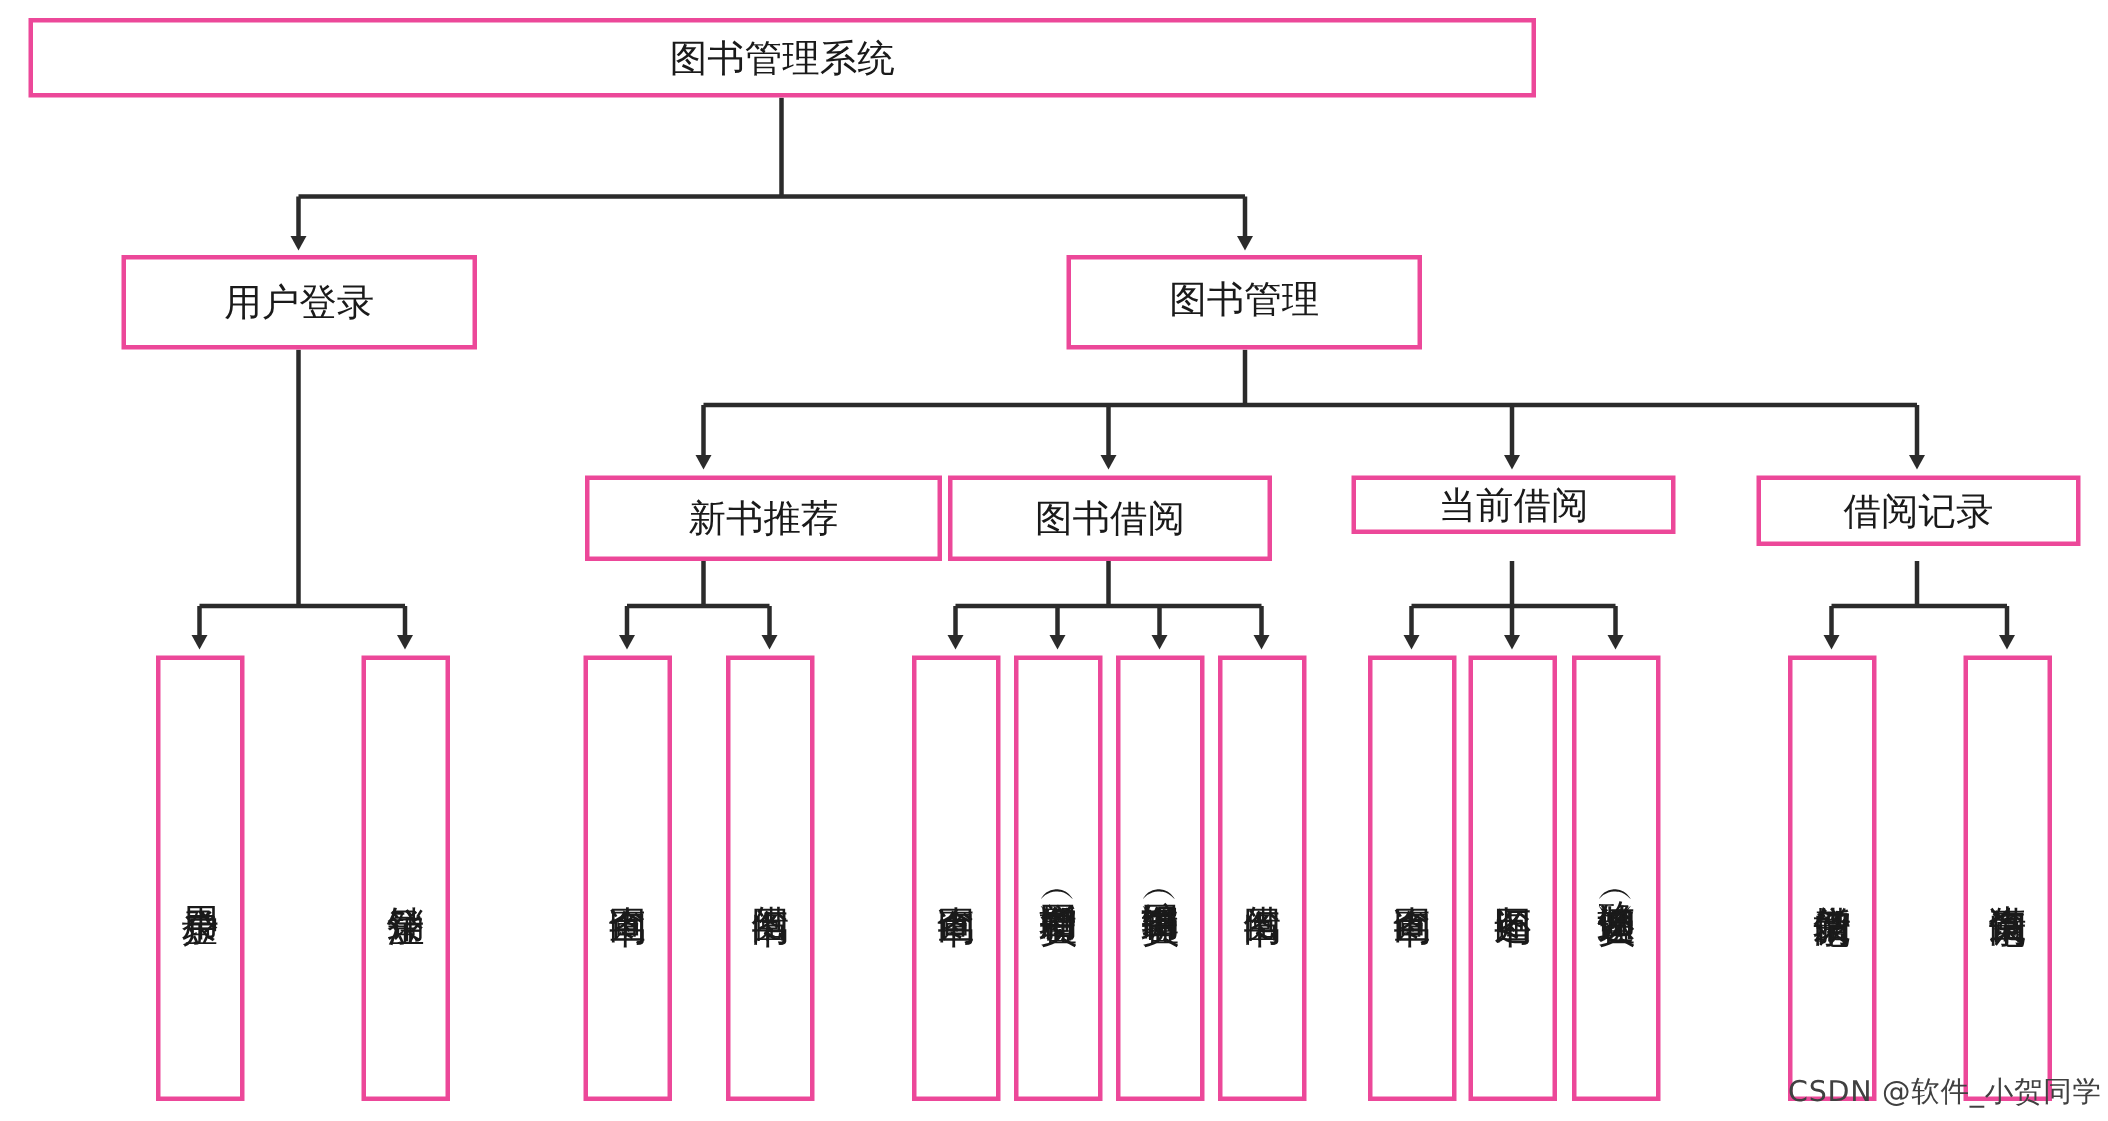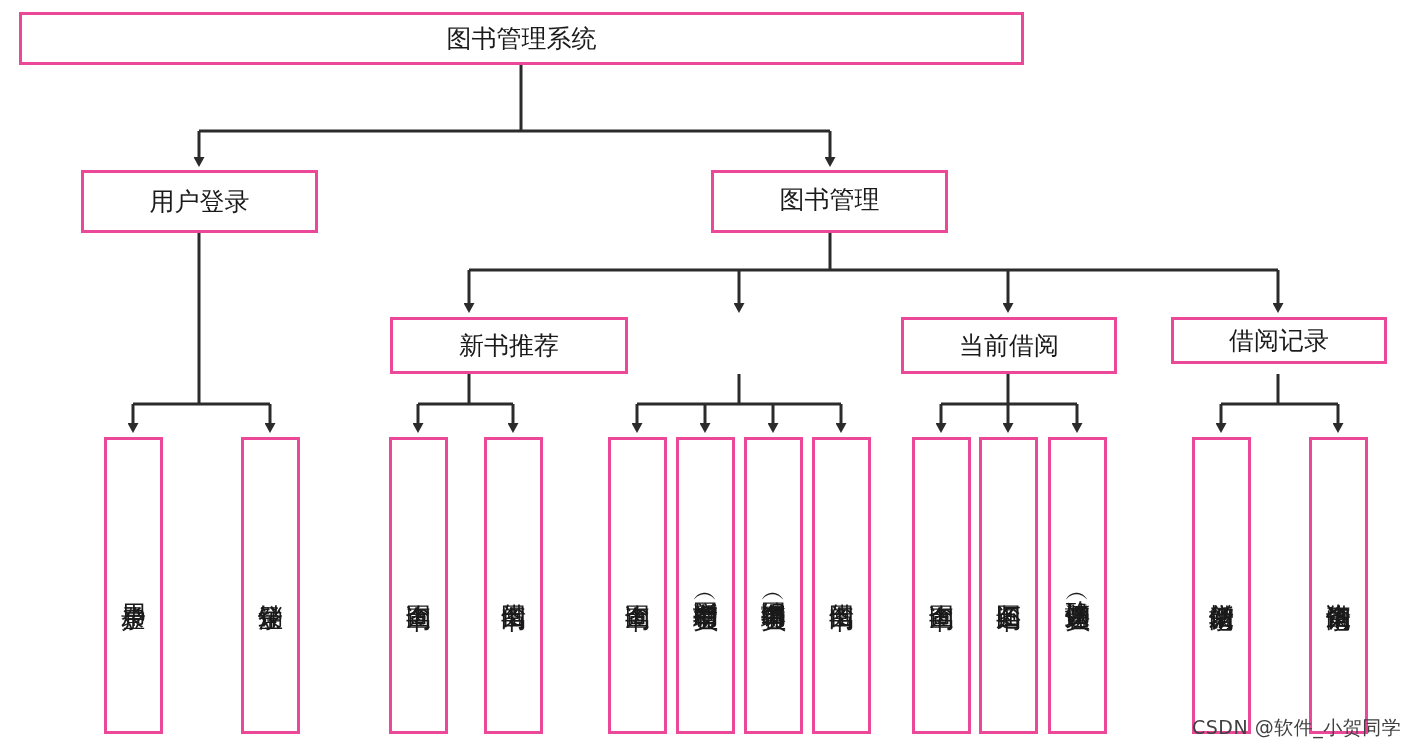--- a/index.html
+++ b/index.html
@@ -130,21 +130,24 @@
   <div class="node horizontal" style="left:81px; top:170px; width:237px; height:63px;">
     <span class="node-label">用户登录</span>
   </div>
   <div class="node horizontal" style="left:711px; top:170px; width:237px; height:63px;font-family:Liberation Mono, monospace;">
     <span class="node-label">图书管理</span>
   </div>
 
   <div class="node horizontal" style="left:362px; top:317px; width:238px; height:57px;margin-left:28px;">
     <span class="node-label">新书推荐</span>
   </div>
-  <div class="node horizontal" style="left:901px; top:317px; width:216px; height:57px;">
+  <div class="node horizontal" style="left:632px; top:317px; width:216px; height:57px;">
+    <span class="node-label">图书借阅</span>
+  </div>
+  <div class="node horizontal" style="left:901px; top:317px; width:216px; height:39px;">
     <span class="node-label">当前借阅</span>
   </div>
   <div class="node horizontal" style="left:1171px; top:317px; width:216px; height:47px;">
     <span class="node-label">借阅记录</span>
   </div>
 
   <div class="node vertical" style="left:104px; top:437px; width:59px; height:297px;">
     <span class="node-label">用户登录</span>
   </div>
   <div class="node vertical" style="left:241px; top:437px; width:59px; height:297px;">

